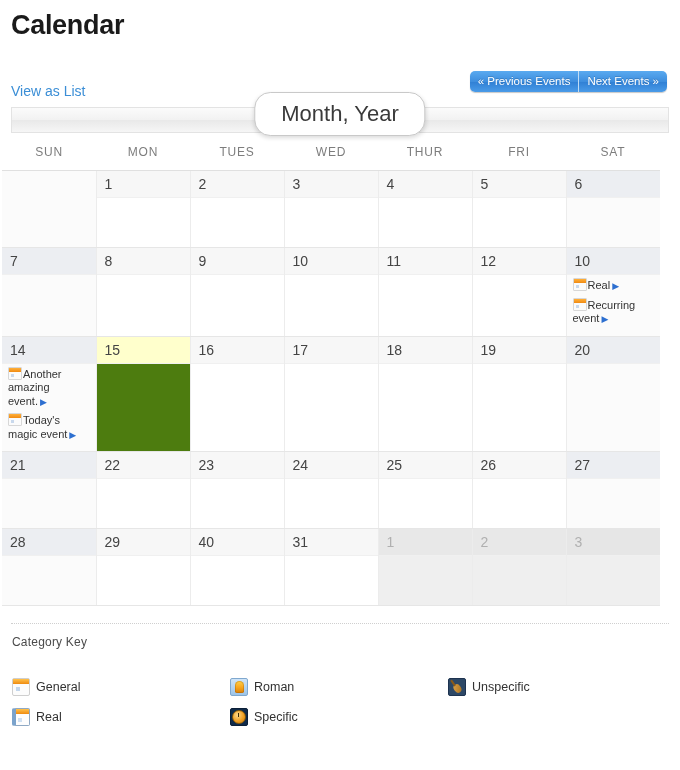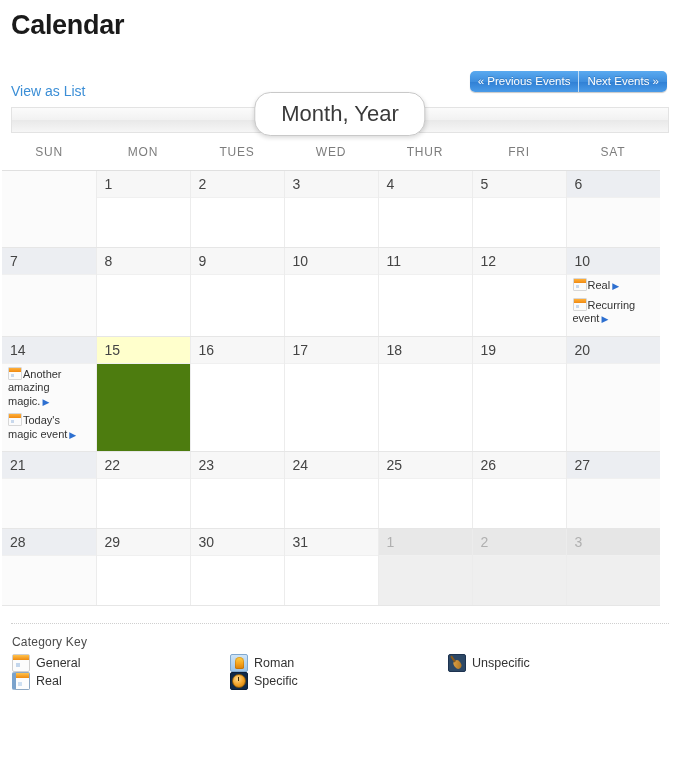--- a/index.html
+++ b/index.html
@@ -198,21 +198,22 @@
   .key-title {
     font-size: 12px;
     color: #4a4a4a;
     padding: 11px 0 5px 12px;
     letter-spacing: 0.2px;
   }
   .key-grid {
     display: grid;
     grid-template-columns: 218px 218px 218px;
     padding: 0 0 0 12px;
-    row-gap: 0;
+    row-gap: 12px;
+    margin-top: 24px;
   }
   .key-item {
     display: flex;
     align-items: center;
     font-size: 12.5px;
     color: #333333;
     cursor: pointer;
   }
   .key-item .label { margin-left: 6px; }
 
@@ -375,21 +376,21 @@
             <div class="events">
               <div class="event"><span class="ev-icon"></span><span>Real</span><span class="arrow">▶</span></div>
               <div class="event"><span class="ev-icon"></span><span>Recurring event</span><span class="arrow">▶</span></div>
             </div>
           </td>
         </tr>
         <tr>
           <td class="weekend">
             <span class="daynum">14</span>
             <div class="events">
-              <div class="event"><span class="ev-icon"></span><span>Another amazing magic.</span><span class="arrow">▶</span></div>
+              <div class="event"><span class="ev-icon"></span><span>Another amazing event.</span><span class="arrow">▶</span></div>
               <div class="event"><span class="ev-icon"></span><span>Today's magic event</span><span class="arrow">▶</span></div>
             </div>
           </td>
           <td class="today">
             <span class="daynum">15</span>
           </td>
           <td>
             <span class="daynum">16</span>
           </td>
           <td>
@@ -429,21 +430,21 @@
           </td>
         </tr>
         <tr>
           <td class="weekend">
             <span class="daynum">28</span>
           </td>
           <td>
             <span class="daynum">29</span>
           </td>
           <td>
-            <span class="daynum">30</span>
+            <span class="daynum">40</span>
           </td>
           <td>
             <span class="daynum">31</span>
           </td>
           <td class="other-month">
             <span class="daynum">1</span>
           </td>
           <td class="other-month">
             <span class="daynum">2</span>
           </td>

